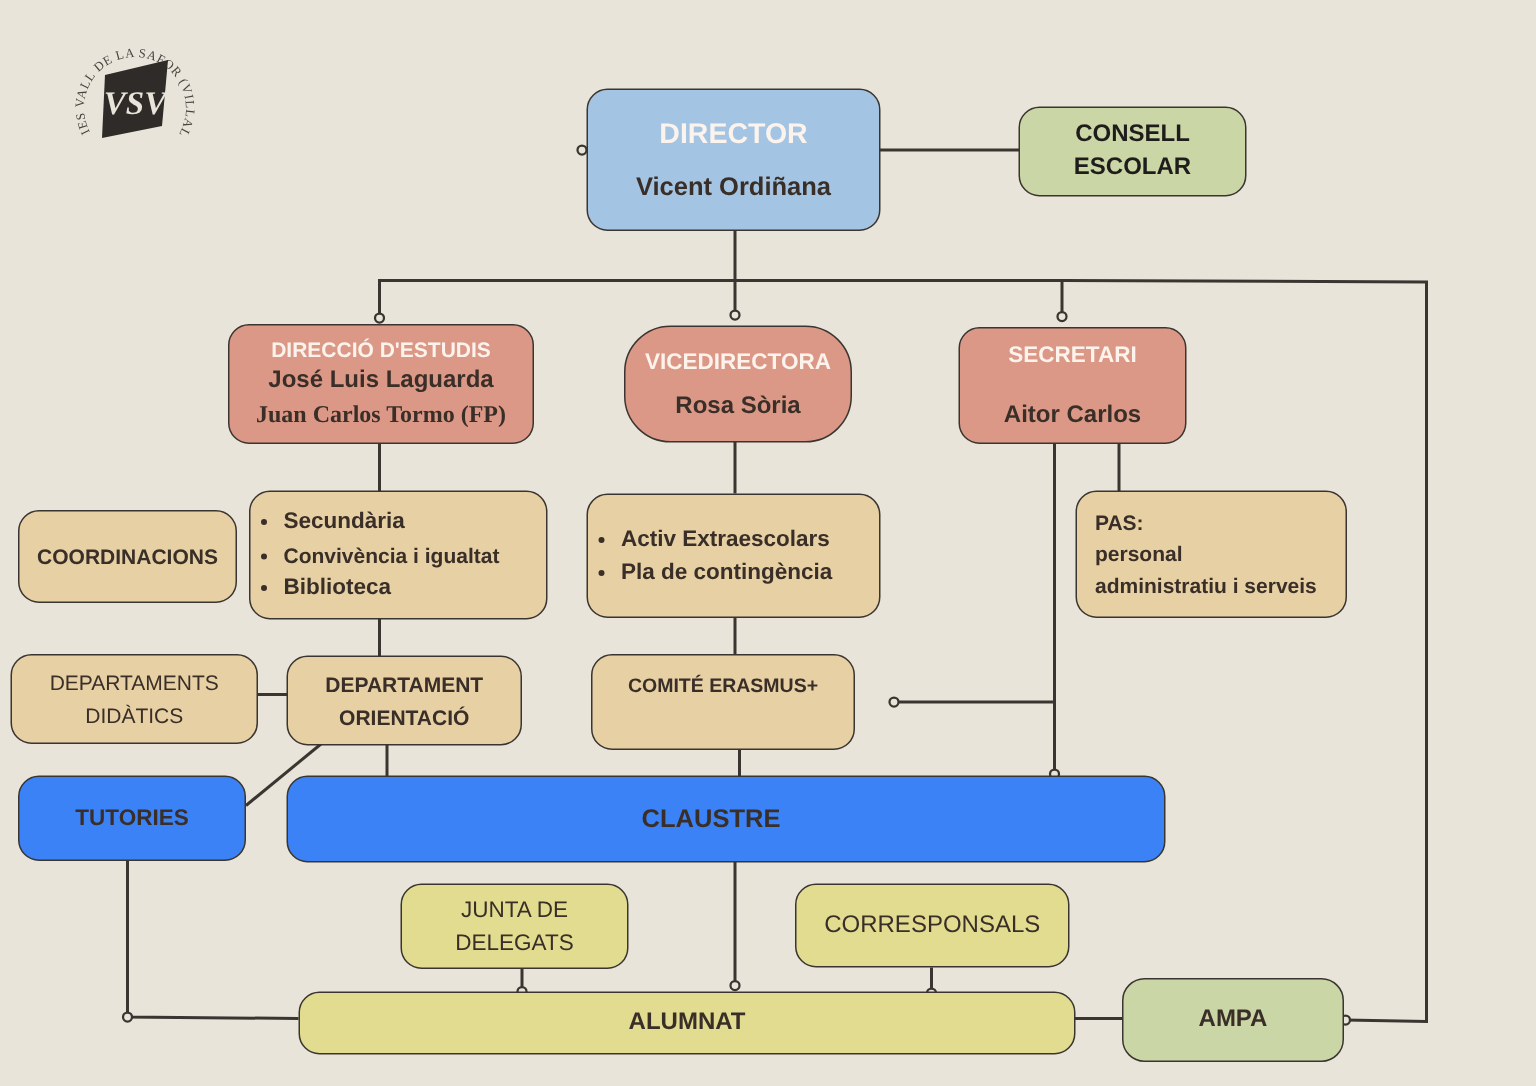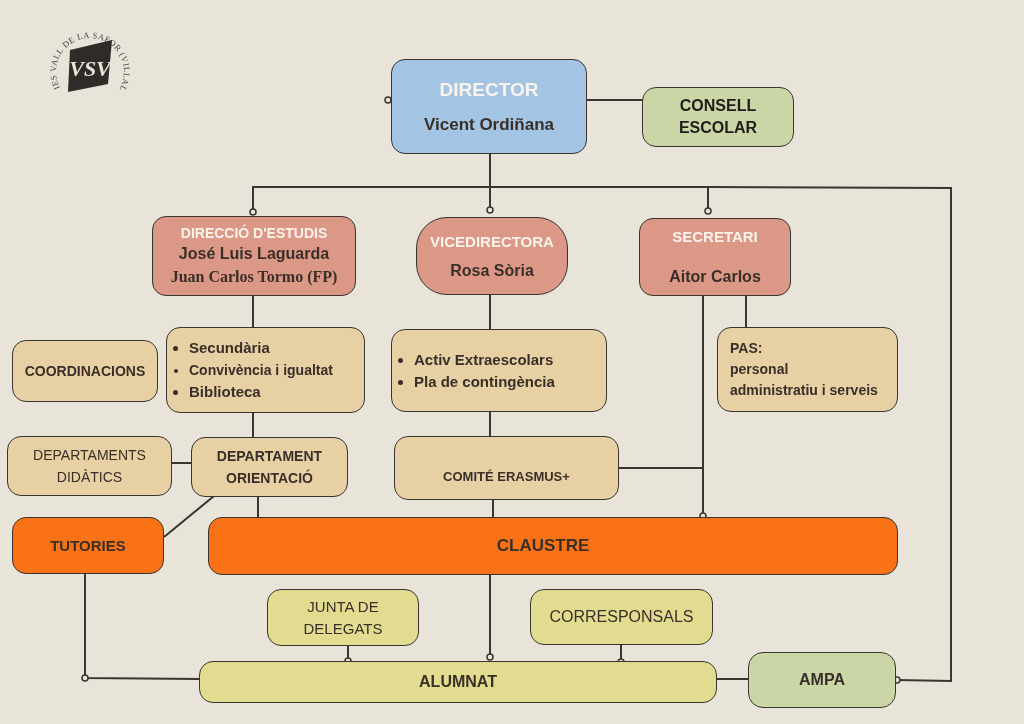--- a/index.html
+++ b/index.html
@@ -13,21 +13,21 @@
   .box {
     position: absolute; box-sizing: border-box;
     border: 1.5px solid #3a3530; border-radius: 14px;
     display: flex; flex-direction: column; align-items: center; justify-content: center;
     text-align: center; color: #3a2f28; font-weight: bold;
   }
   .blue { background: #a3c4e3; }
   .green { background: #cbd6a6; }
   .salmon { background: #dc9887; }
   .tan { background: #e6d0a4; }
-  .lblue { background: #f97316; }
+  .lblue { background: #3b82f6; }
   .yellow { background: #e2dc90; }
   .title-white { color: #fbf3ec; font-size: 15px; }
   .name { font-size: 16px; color: #3a2f28; }
   ul.blist { margin: 0; padding: 0 0 0 22px; text-align: left; list-style: disc; }
   ul.blist li { font-size: 15px; line-height: 22px; }
   .plain { font-weight: normal; font-size: 15px; line-height: 22px; }
   .logo { position: absolute; left: 46px; top: 22px; width: 88px; height: 88px; }
 </style>
 </head>
 <body>
@@ -90,21 +90,21 @@
     <path d="M 24,28 L 66,18 L 62,62 L 22,70 Z" fill="#2e2b28"></path>
     <text x="44" y="54" text-anchor="middle" font-family="Liberation Serif, serif" font-weight="bold" font-size="22" fill="#e8e4d9" font-style="italic">VSV</text>
   </svg>
 </div>
 
 <div class="box blue" style="left:391px;top:59px;width:196px;height:95px;">
   <div class="title-white" style="font-size:19px;margin-bottom:14px;">DIRECTOR</div>
   <div class="name" style="font-size:17px;">Vicent Ordiñana</div>
 </div>
 
-<div class="box green" style="left:642px;top:71px;width:152px;height:60px;color:#1f1d1b;font-size:16px;line-height:22px;margin-top:16px;">
+<div class="box green" style="left:679px;top:71px;width:152px;height:60px;color:#1f1d1b;font-size:16px;line-height:22px;">
   <div>CONSELL</div>
   <div>ESCOLAR</div>
 </div>
 
 <div class="box salmon" style="left:152px;top:216px;width:204px;height:80px;">
   <div class="title-white" style="font-size:14px;line-height:19px;">DIRECCIÓ D'ESTUDIS</div>
   <div class="name" style="line-height:22px;">José Luis Laguarda</div>
   <div class="name" style="line-height:24px;font-family:Liberation Serif, serif;">Juan Carlos Tormo (FP)</div>
 </div>
 
@@ -123,21 +123,21 @@
 </div>
 
 <div class="box tan" style="left:166px;top:327px;width:199px;height:86px;align-items:flex-start;">
   <ul class="blist">
     <li>Secundària</li>
     <li style="font-size:14px;">Convivència i igualtat</li>
     <li>Biblioteca</li>
   </ul>
 </div>
 
-<div class="box tan" style="left:391px;top:329px;width:216px;height:83px;align-items:flex-start;">
+<div class="box tan" style="left:391px;top:329px;width:196px;height:83px;align-items:flex-start;">
   <ul class="blist">
     <li>Activ Extraescolars</li>
     <li>Pla de contingència</li>
   </ul>
 </div>
 
 <div class="box tan" style="left:717px;top:327px;width:181px;height:85px;align-items:flex-start;padding-left:12px;font-size:14px;line-height:21px;">
   <div>PAS:</div>
   <div>personal</div>
   <div>administratiu i serveis</div>
@@ -146,29 +146,29 @@
 <div class="box tan plain" style="left:7px;top:436px;width:165px;height:60px;font-size:14px;">
   <div>DEPARTAMENTS</div>
   <div>DIDÀTICS</div>
 </div>
 
 <div class="box tan" style="left:191px;top:437px;width:157px;height:60px;font-size:14px;line-height:22px;">
   <div>DEPARTAMENT</div>
   <div>ORIENTACIÓ</div>
 </div>
 
-<div class="box tan" style="left:394px;top:436px;width:225px;height:64px;font-size:13px;justify-content:flex-start;padding-top:32px;">
+<div class="box tan" style="left:394px;top:436px;width:176px;height:64px;font-size:13px;justify-content:flex-start;padding-top:12px;">
   <div>COMITÉ ERASMUS+</div>
 </div>
 
 <div class="box lblue" style="left:12px;top:517px;width:152px;height:57px;font-size:15px;">
   <div>TUTORIES</div>
 </div>
 
-<div class="box lblue" style="left:208px;top:517px;width:690px;height:58px;font-size:17px;">
+<div class="box lblue" style="left:191px;top:517px;width:586px;height:58px;font-size:17px;">
   <div style="margin-right:20px;">CLAUSTRE</div>
 </div>
 
 <div class="box yellow plain" style="left:267px;top:589px;width:152px;height:57px;">
   <div>JUNTA DE</div>
   <div>DELEGATS</div>
 </div>
 
 <div class="box yellow plain" style="left:530px;top:589px;width:183px;height:56px;font-size:16px;">
   <div>CORRESPONSALS</div>

